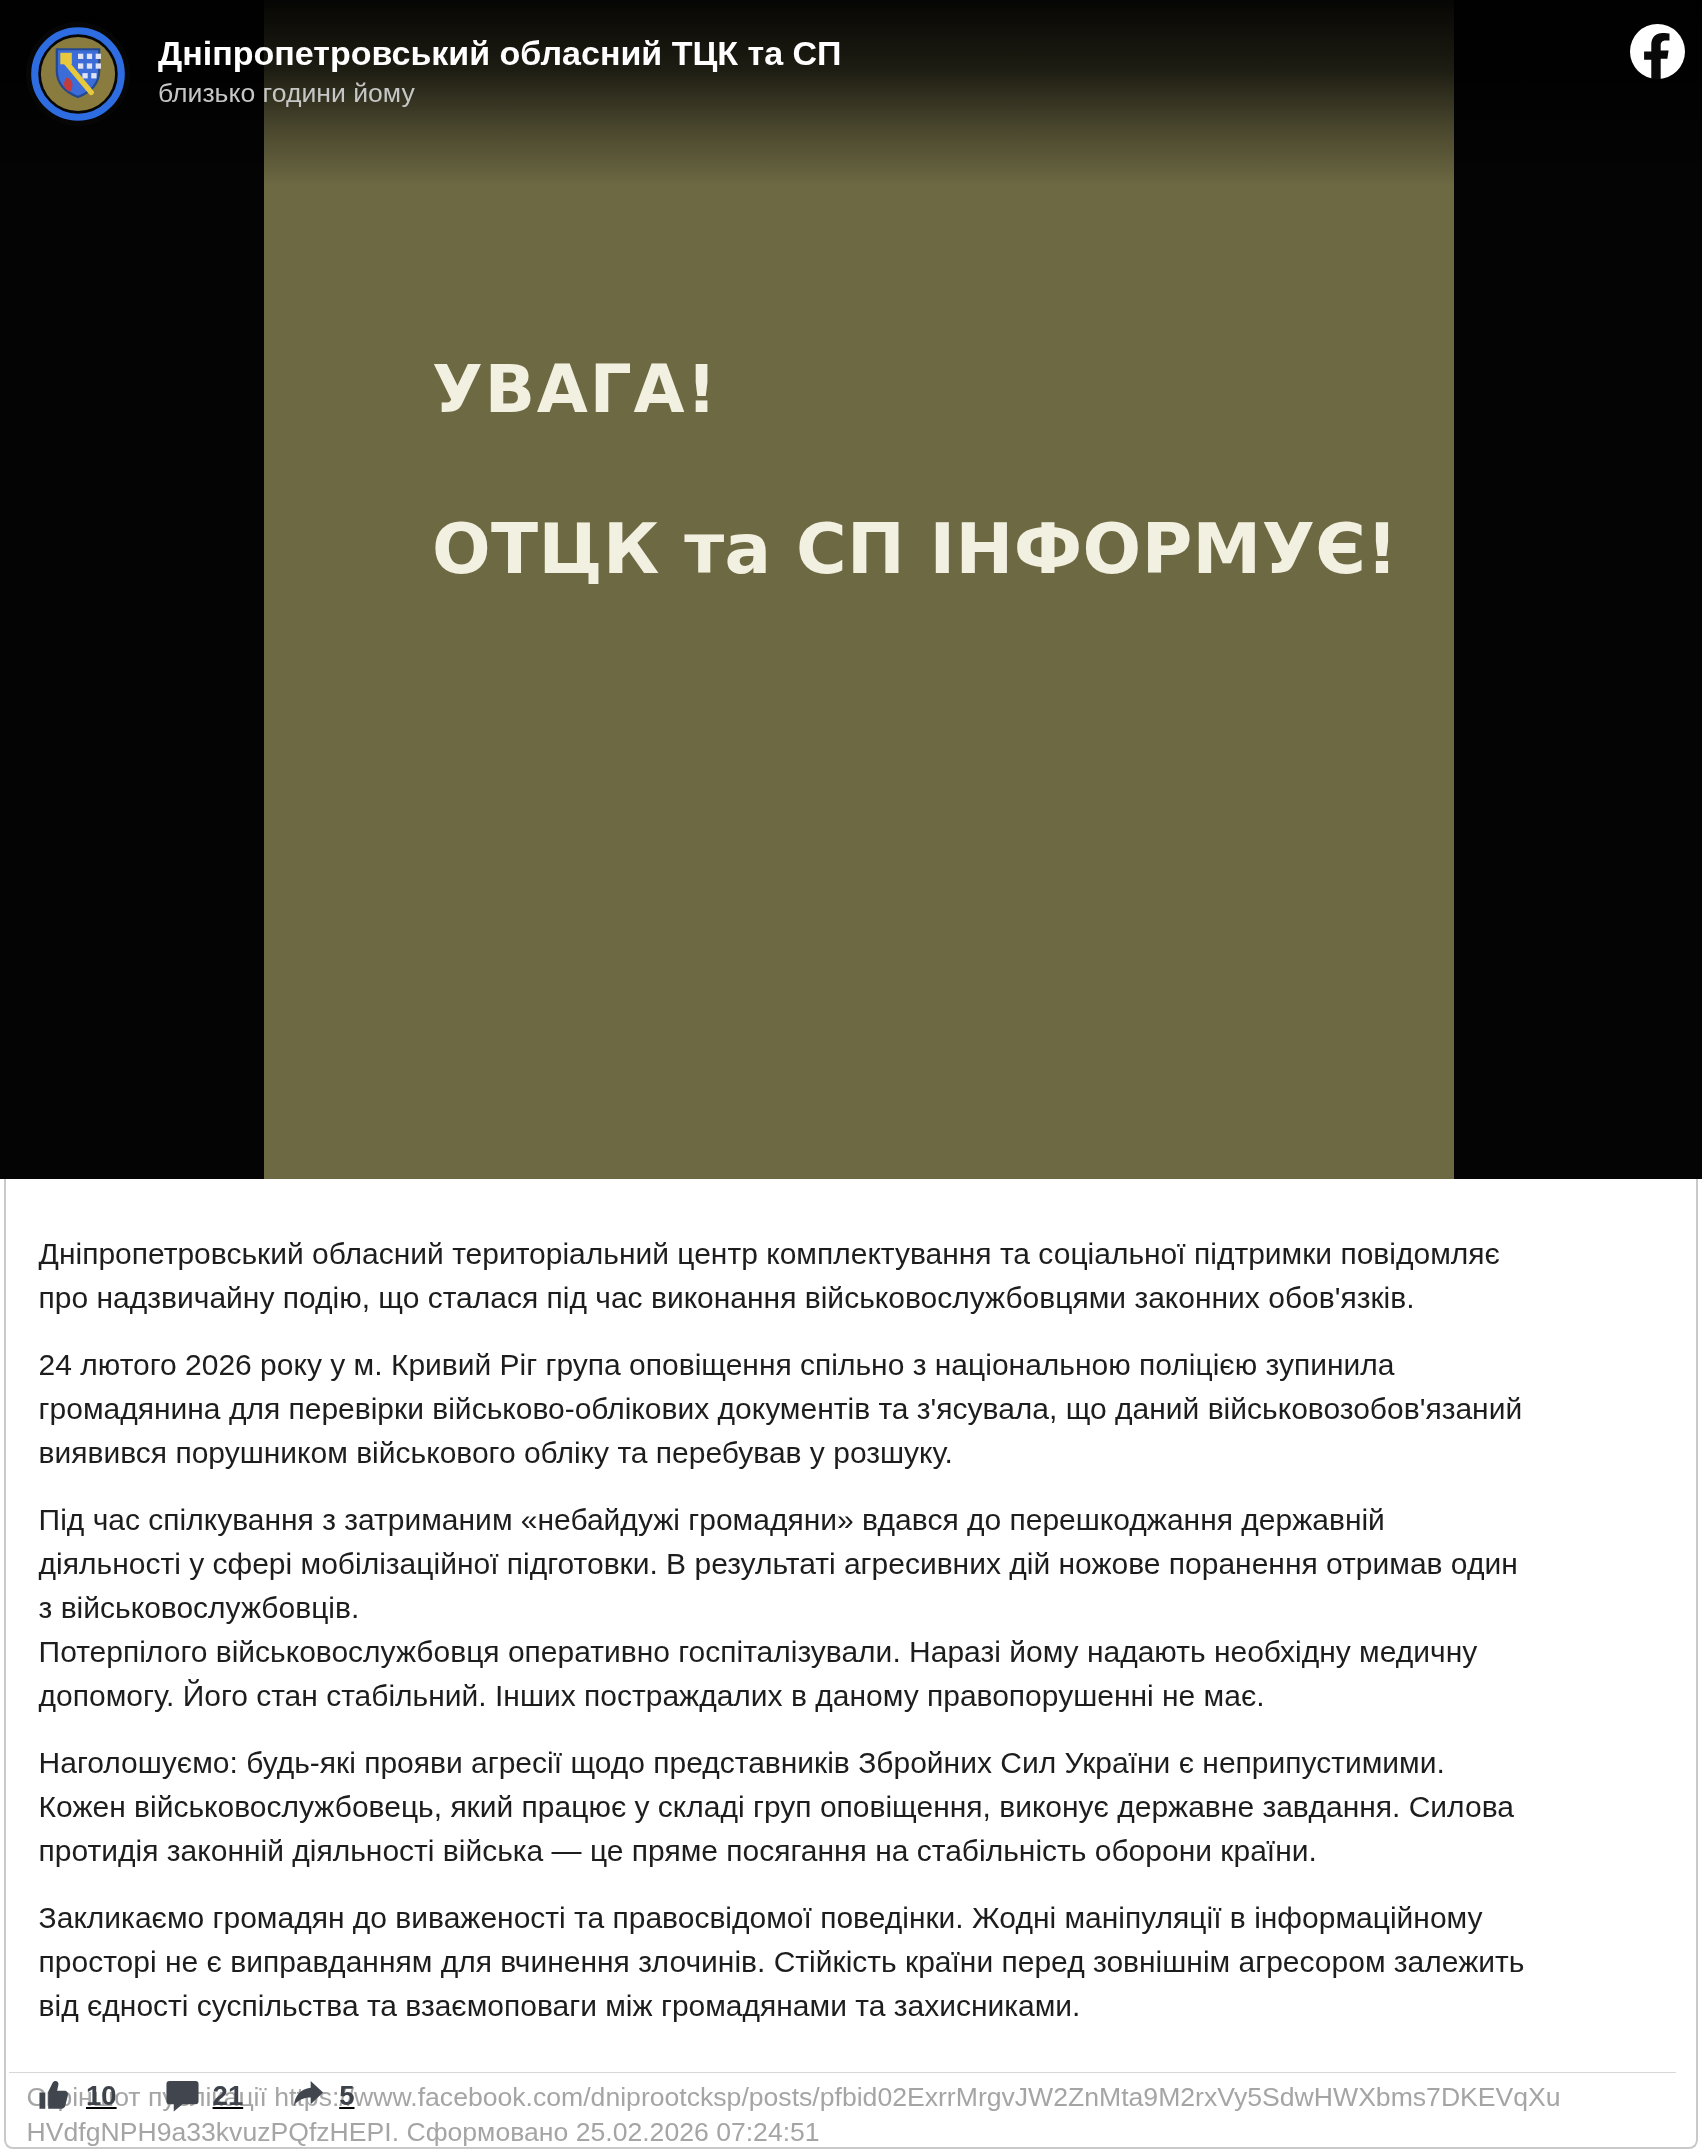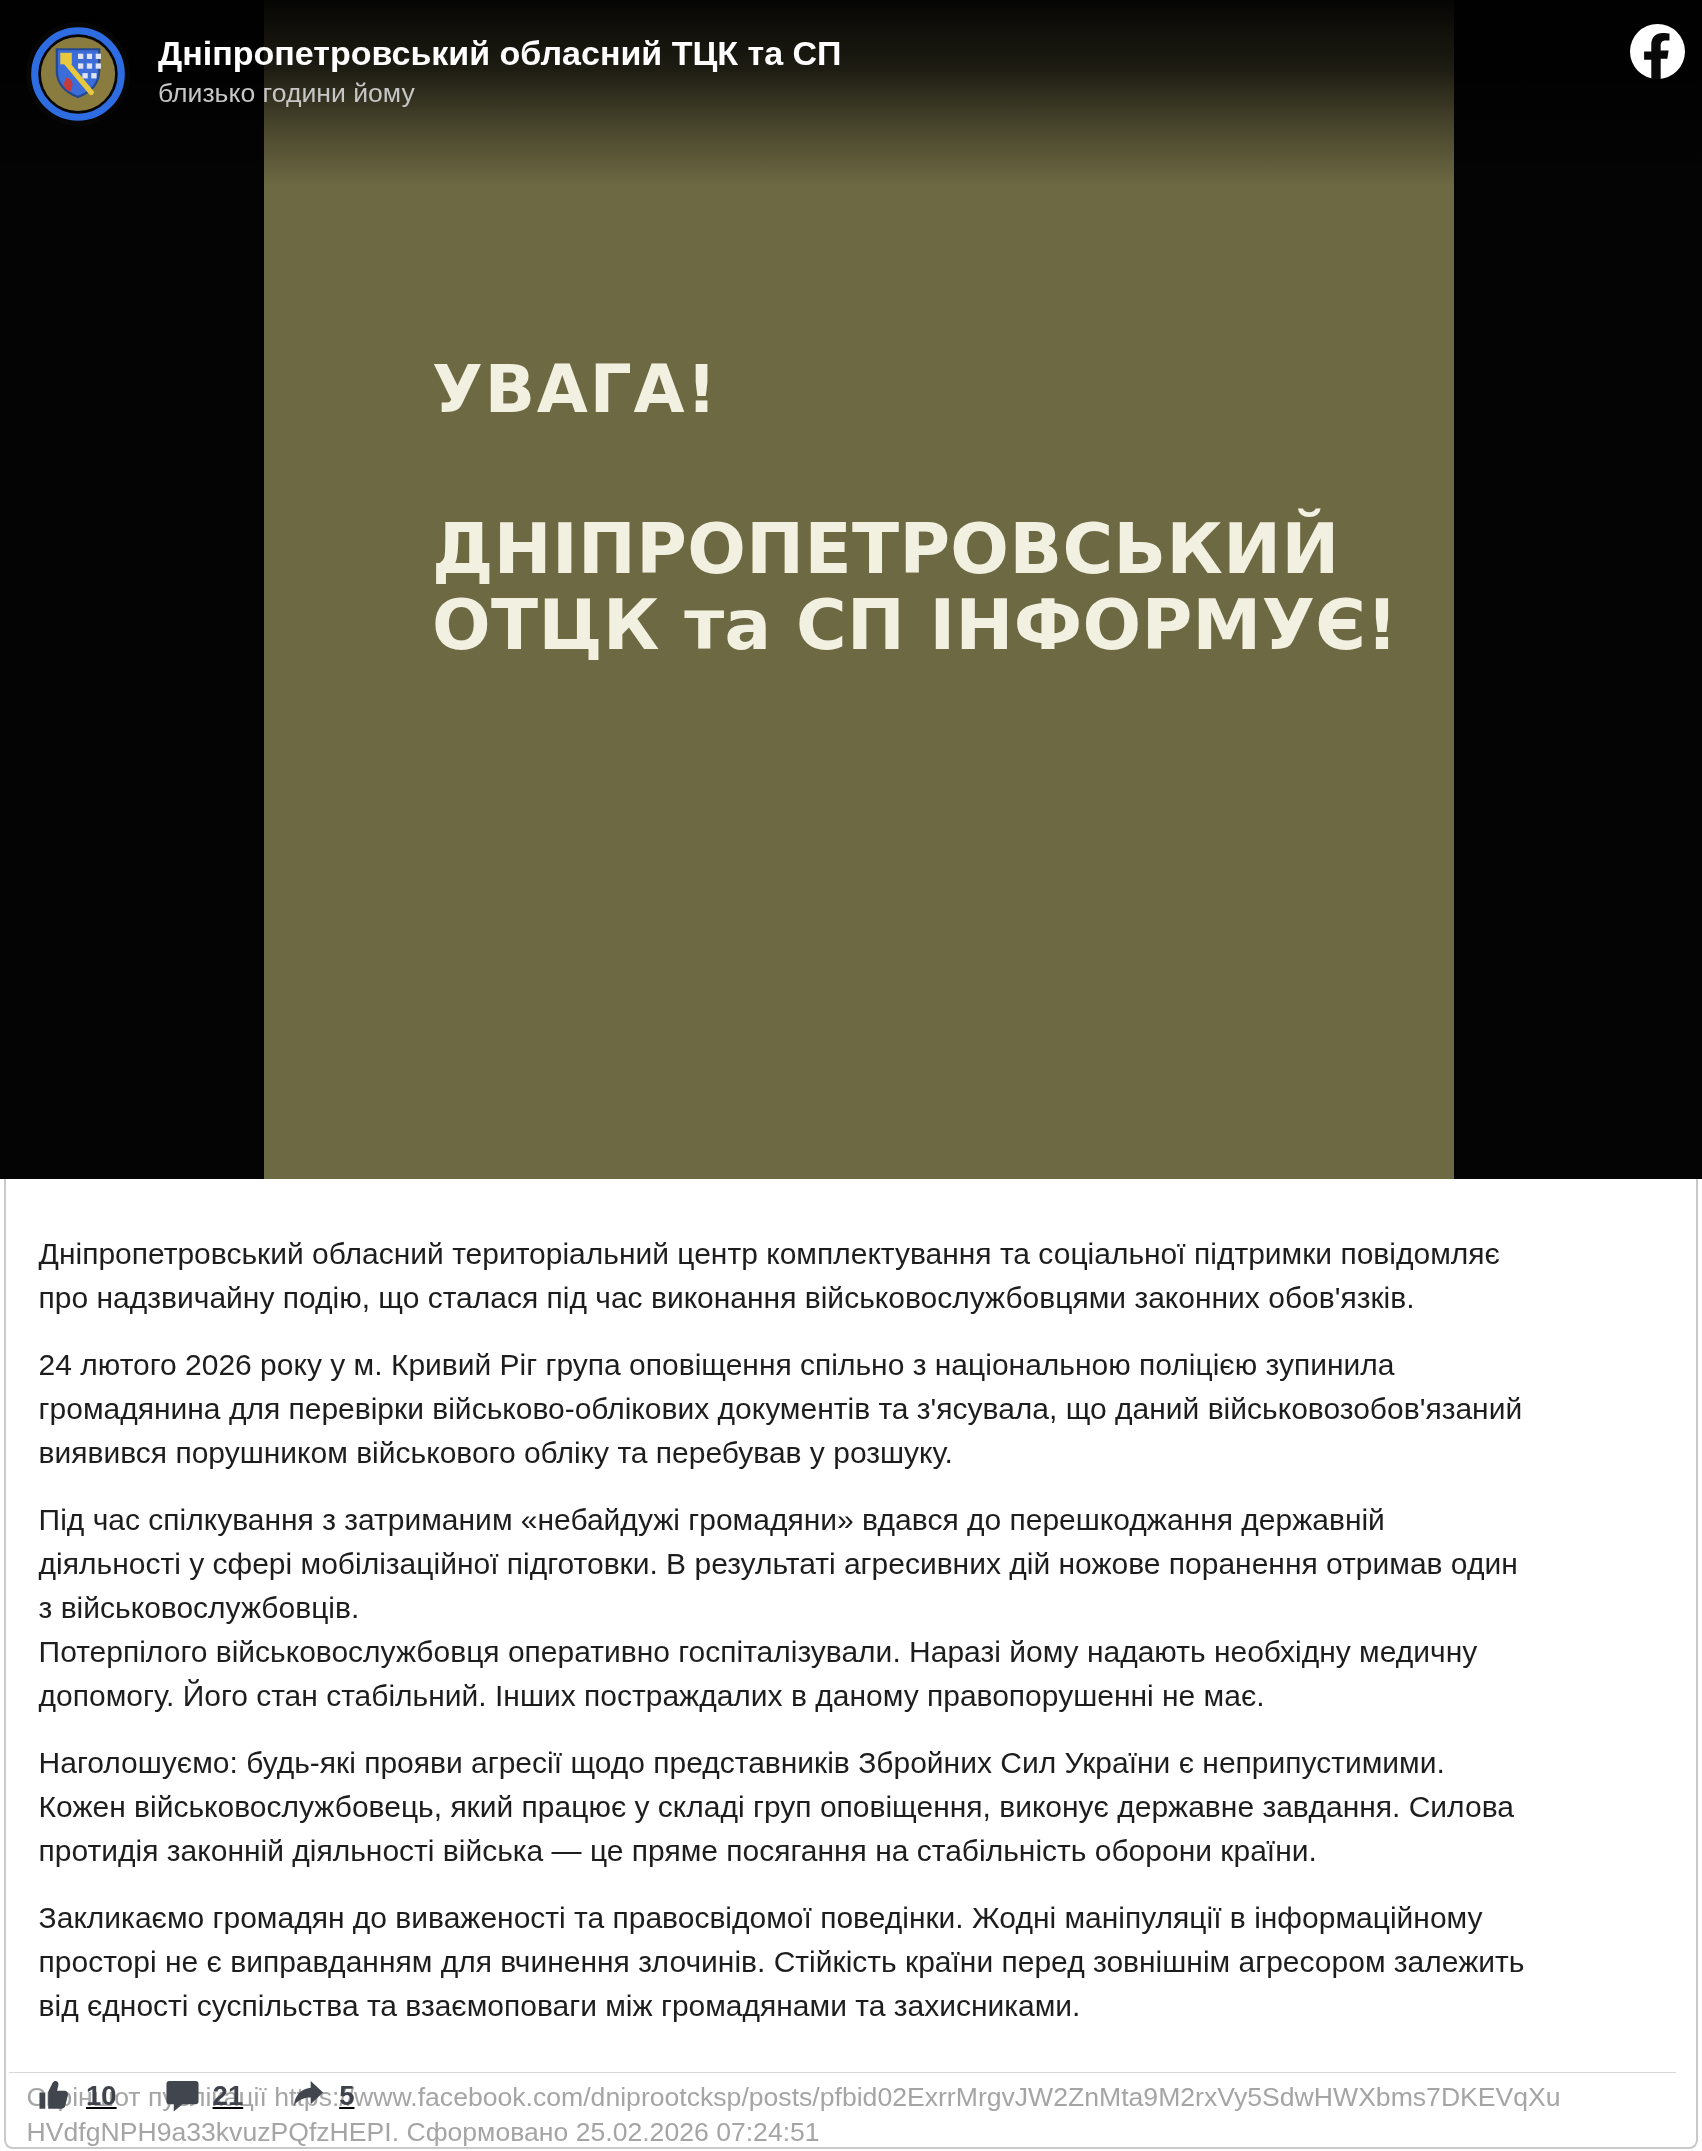--- a/index.html
+++ b/index.html
@@ -44,21 +44,20 @@
 </style>
 </head>
 <body>
 
 <div class="page">
 
   <div class="image-section">
     <div class="image-canvas">
       <div class="uvaga">УВАГА!</div>
       <div class="headline">
-        <div>ДНІПРОПЕТРОВСЬКИЙ</div>
         <div>ОТЦК та СП ІНФОРМУЄ!</div>
       </div>
     </div>
   </div>
 
   <div class="fb-header">
     <svg class="avatar" viewBox="0 0 120 120">
       <circle cx="60" cy="60" r="59" fill="#060606"></circle>
       <circle cx="60" cy="60" r="49" fill="none" stroke="#2e6ce2" stroke-width="8"></circle>
       <circle cx="60" cy="60" r="42" fill="#8a7c3e"></circle>

